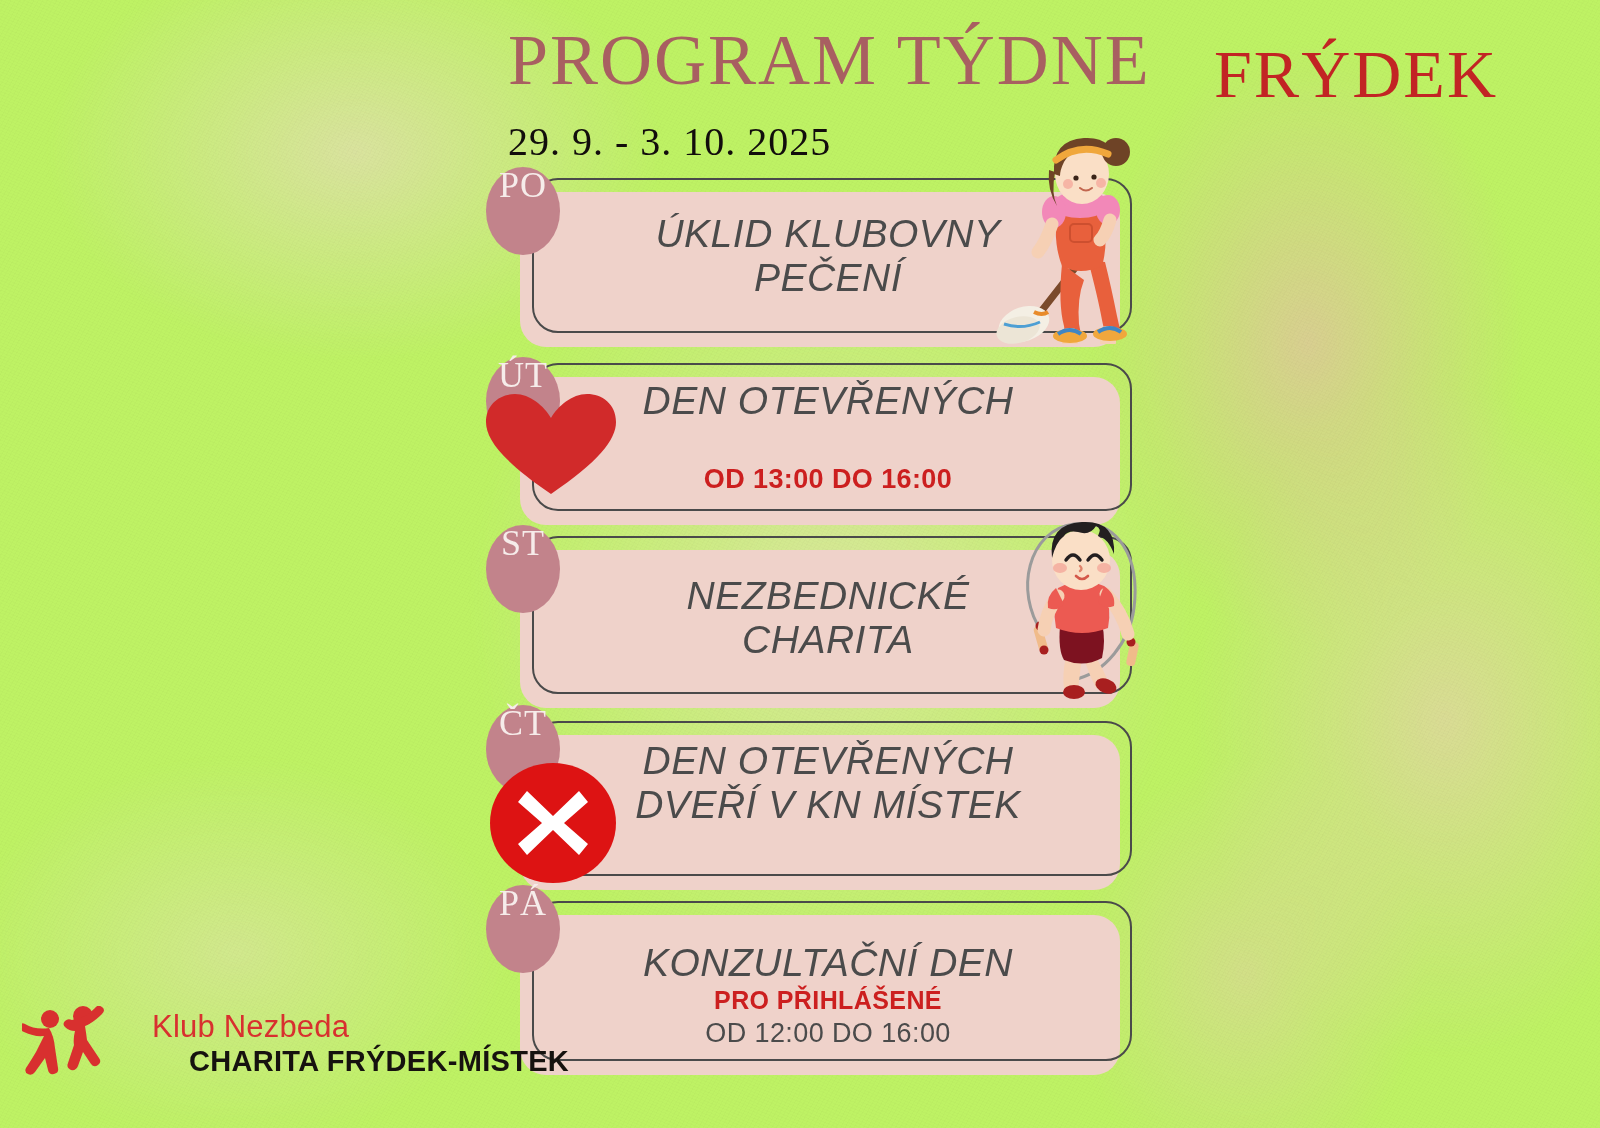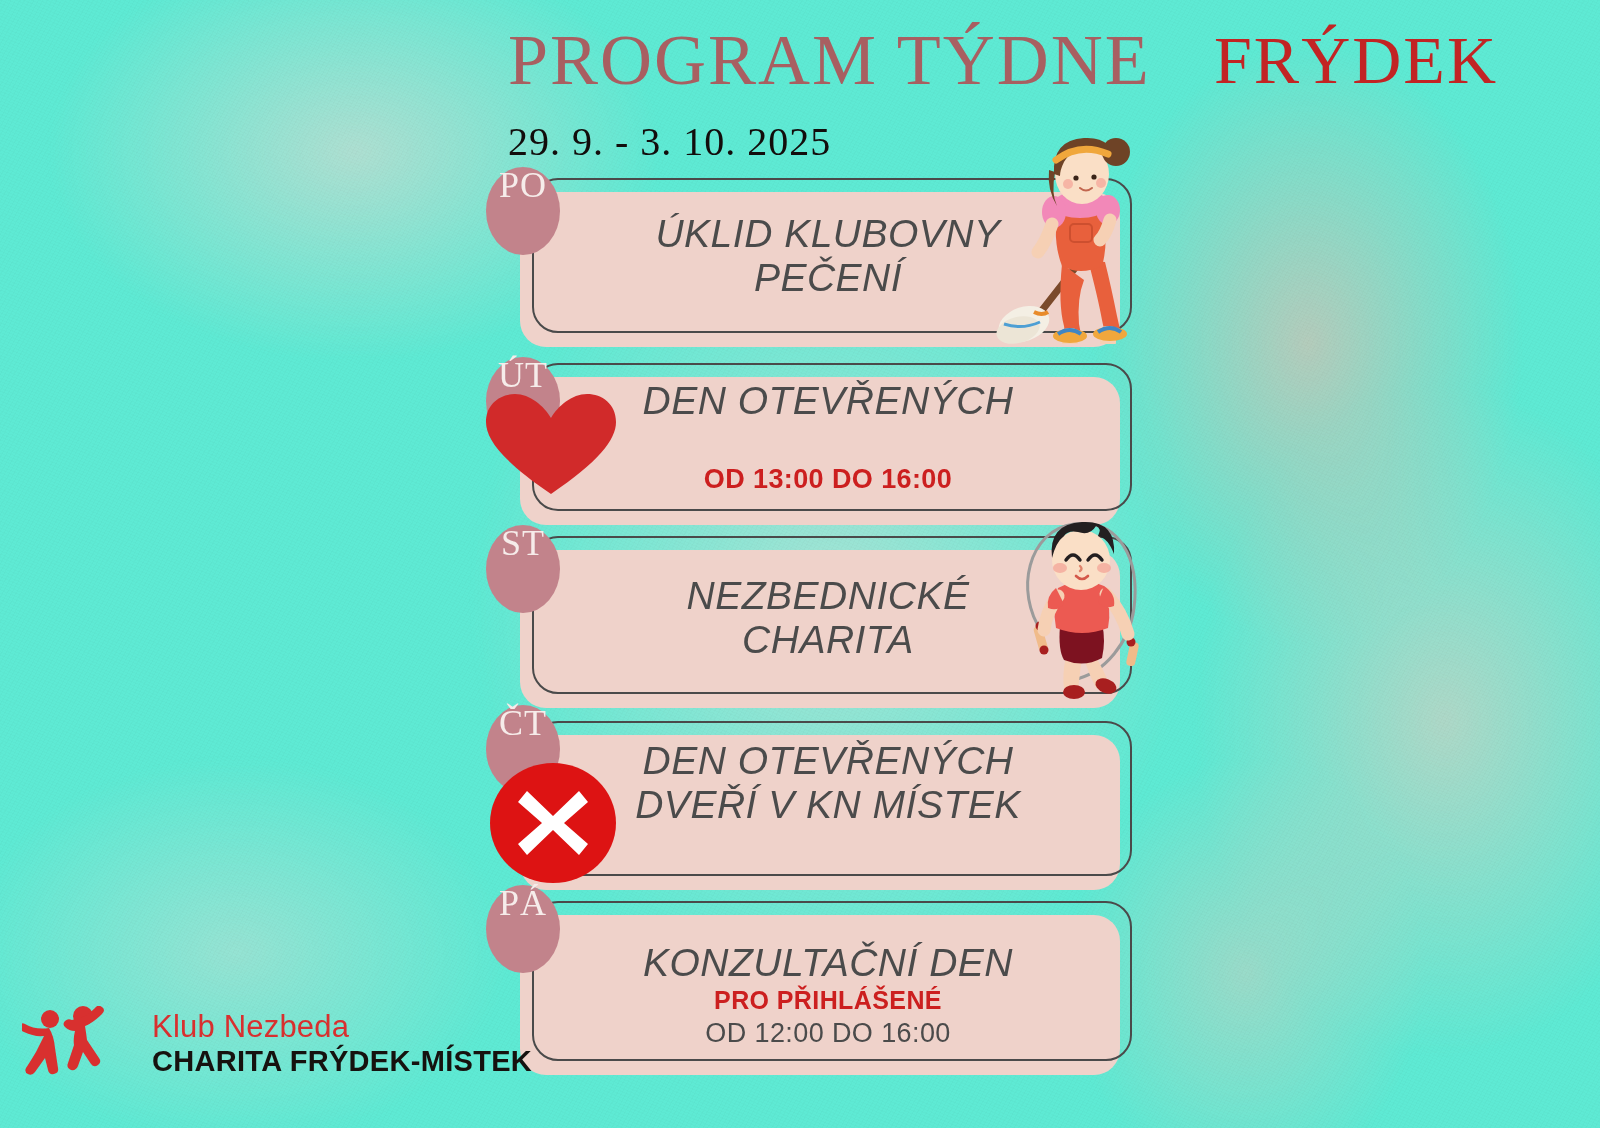--- a/index.html
+++ b/index.html
@@ -16,21 +16,21 @@
     background: #fbf7f5;
   }
 
   
   #poster {
     position: absolute;
     inset: 0;
     width: 1600px;
     height: 1128px;
     overflow: hidden;
-    background: #5eead4;
+    background: #bef264;
   }
 
   .bg-blob-right {
     position: absolute;
     left: 1060px;
     top: -60px;
     width: 620px;
     height: 1260px;
     background:
       radial-gradient(ellipse 300px 420px at 40% 32%, rgba(233,185,172,.62), rgba(233,185,172,0) 72%),
@@ -93,21 +93,21 @@
     font-size: 72px;
     line-height: 1.0;
     letter-spacing: 2px;
     color: #a85f61;
     white-space: nowrap;
   }
 
   .title-city {
     position: absolute;
     left: 1196px;
-    top: 26px;
+    top: 40px;
     width: 320px;
     text-align: center;
     font-family: "Liberation Serif", serif;
     font-size: 68px;
     line-height: 1.0;
     letter-spacing: 2px;
     color: #c22424;
     white-space: nowrap;
   }
 
@@ -248,20 +248,21 @@
     letter-spacing: .2px;
     line-height: 1.1;
   }
   .logo-line2 {
     font-size: 29px;
     color: #16120f;
     font-weight: 700;
     font-family: "Liberation Sans", sans-serif;
     letter-spacing: .3px;
     line-height: 1.1;
+    margin-left: 37px;
   }
 </style>
 </head>
 <body>
 
 <div id="poster">
 
   <div class="bg-blob-topleft"></div>
   <div class="bg-blob-center"></div>
   <div class="bg-blob-bottomleft"></div>

